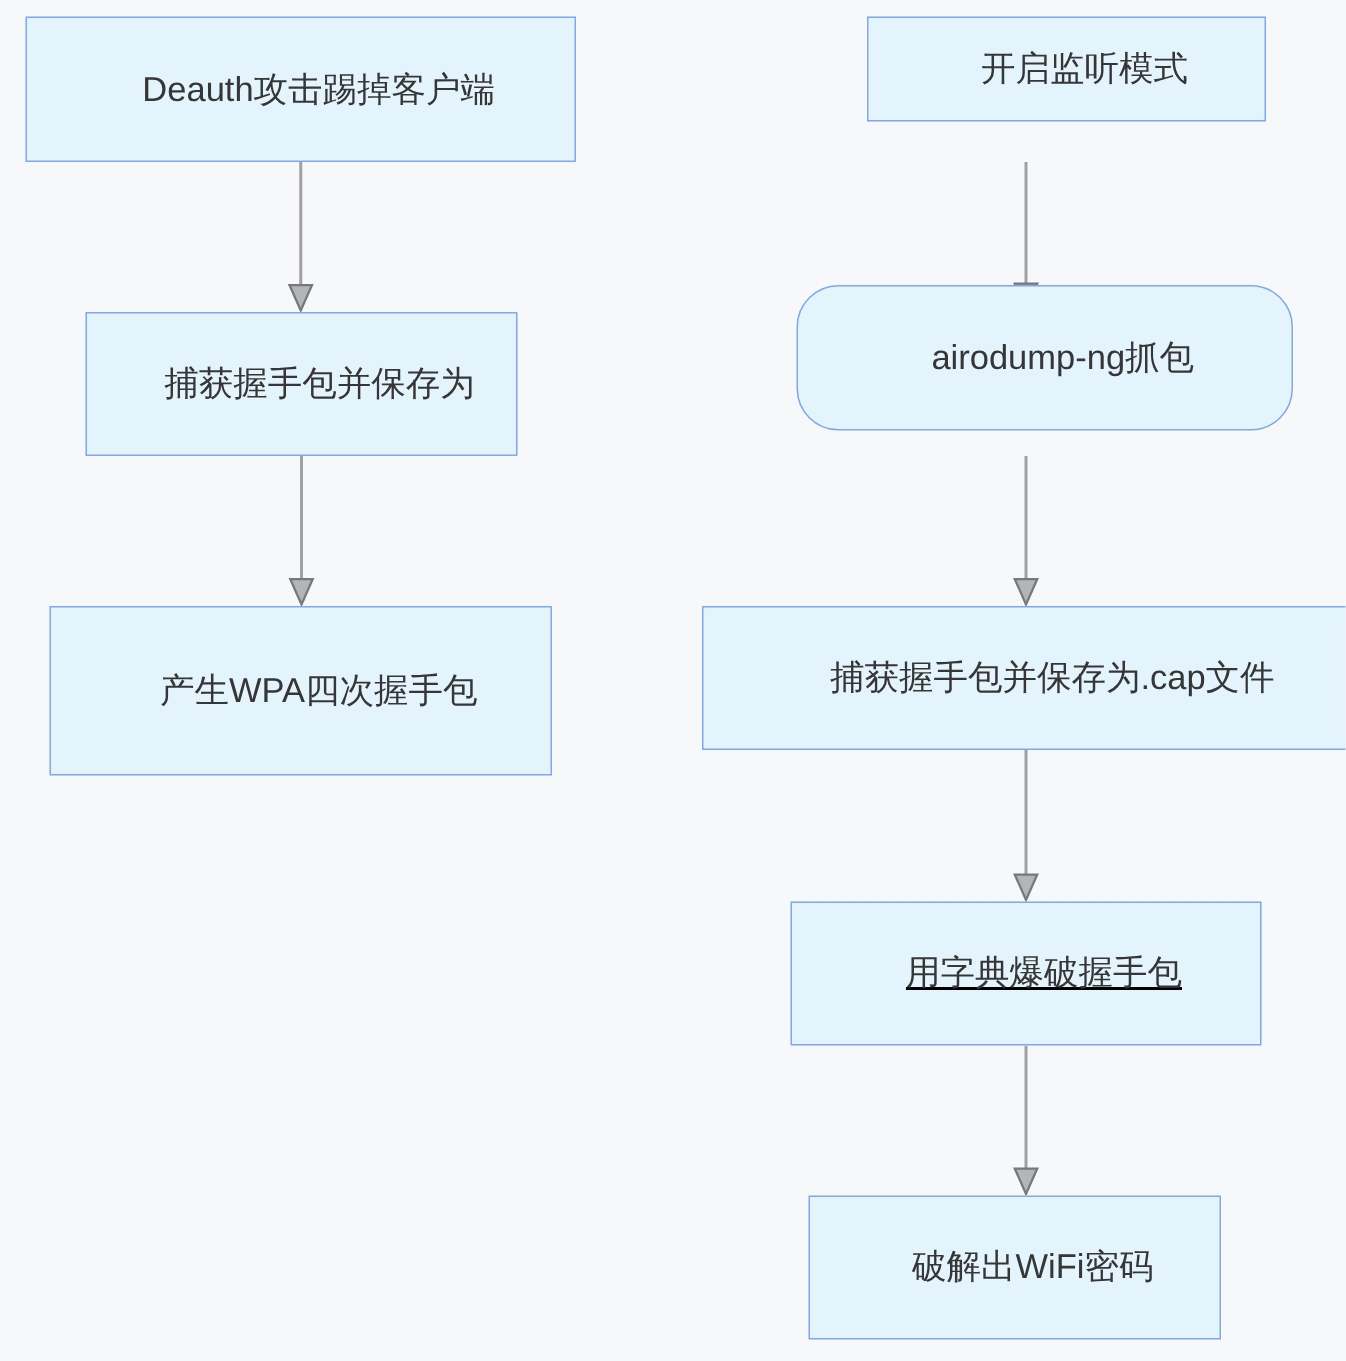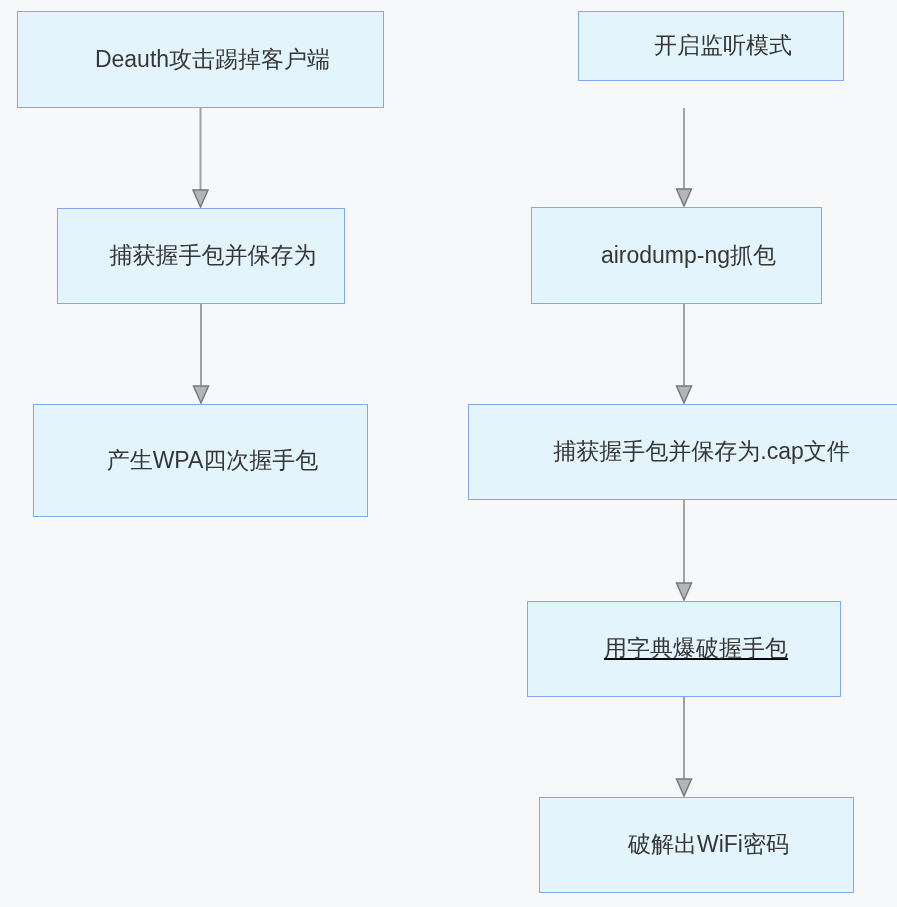--- a/index.html
+++ b/index.html
@@ -50,24 +50,24 @@
   .edges polygon{
     fill:var(--arrow-head-fill);
     stroke:var(--arrow-head-stroke);
     stroke-width:1.5;
   }
   
   .n0{left:17px;  top:11px;  width:367px; height:97px;}
   .n1{left:57px;  top:208px; width:288px; height:96px;}
   .n2{left:33px;  top:404px; width:335px; height:113px;}
   .n3{left:578px; top:11px;  width:266px; height:70px;}
-  .n4{left:531px; top:207px; width:291px; height:97px;}
+  .n4{left:531px; top:190px; width:331px; height:97px;border-radius:28px;}
   .n5{left:468px; top:404px; width:443px; height:96px;}
   .n6{left:527px; top:601px; width:314px; height:96px;text-decoration:underline;}
-  .n7{left:539px; top:797px; width:315px; height:96px;}
+  .n7{left:539px; top:797px; width:275px; height:96px;}
 </style>
 </head>
 <body>
 
 <div class="canvas">
 
   <svg class="edges" width="897" height="907" viewBox="0 0 897 907">
 
     <g>
       <line x1="200.5" y1="108" x2="200.5" y2="192"></line>

